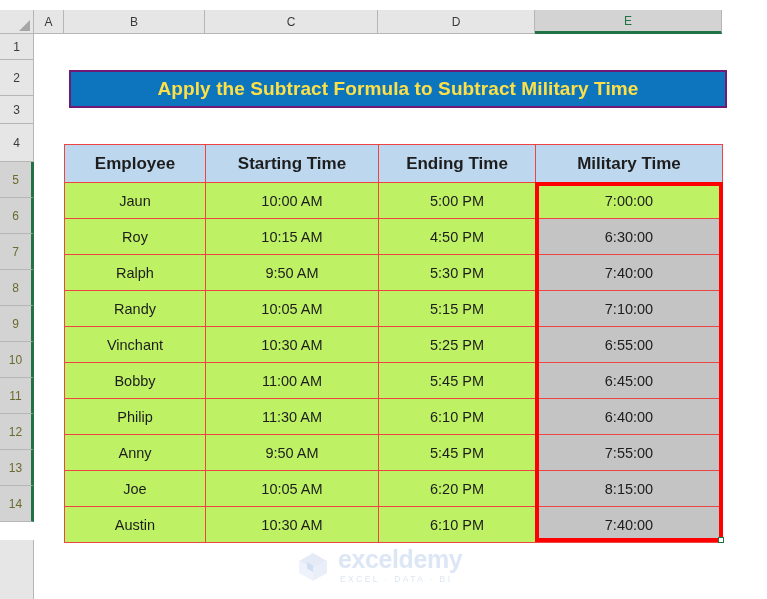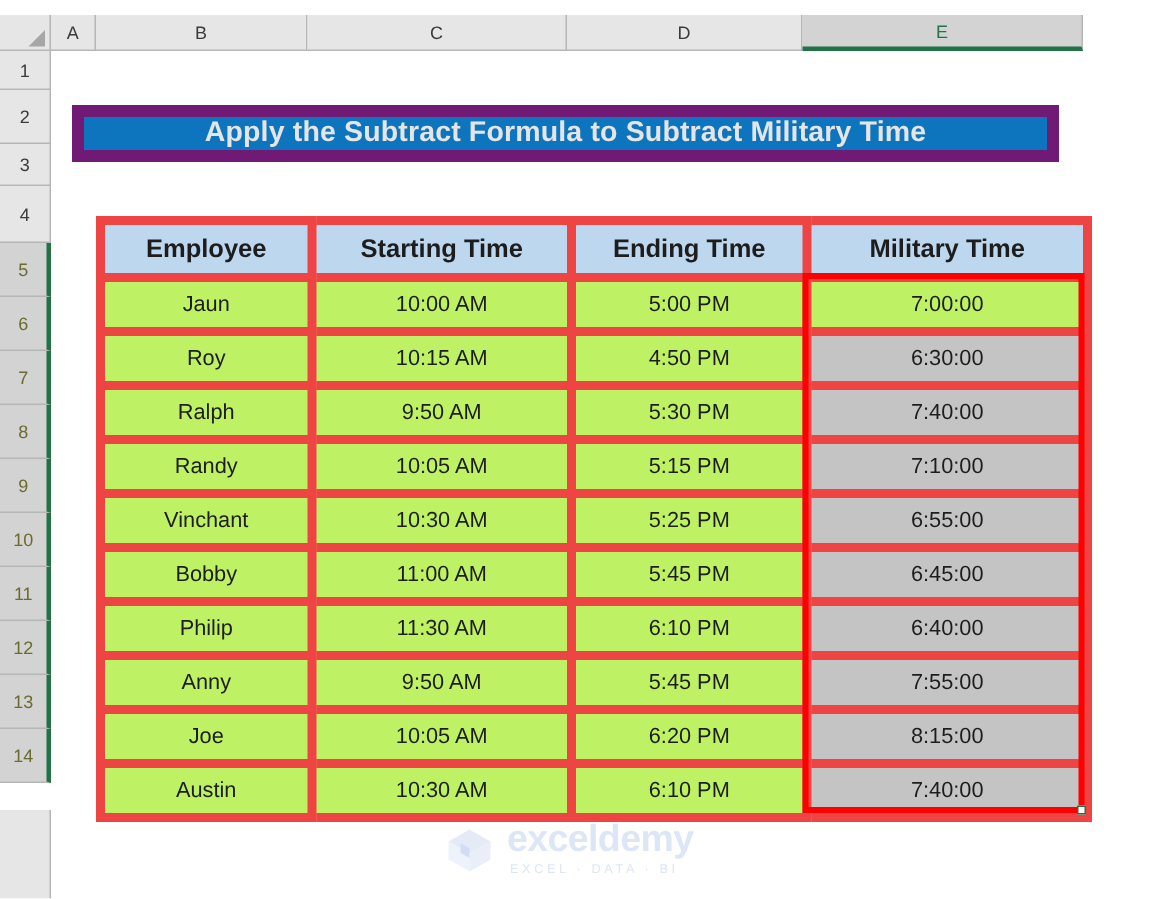--- a/index.html
+++ b/index.html
@@ -109,43 +109,43 @@
     position: absolute;
     left: 34px; top: 34px;
     width: 733px;
     height: 565px;
     background: #ffffff;
   }
 
   
   #title-banner {
     position: absolute;
-    left: 14px; top: 36px;
+    left: 35px; top: 36px;
     width: 658px; height: 38px;
     background: #0d75be;
-    border: 8px solid #701a75;
+    border: 2px solid #701a75;
     box-sizing: border-box;
     display: flex;
     align-items: center;
     justify-content: center;
-    color: #e5e5e5;
+    color: #fde047;
     font-size: 19px;
     font-weight: bold;
     letter-spacing: .1px;
   }
 
   
   #data-table {
     position: absolute;
     left: 30px; top: 110px;
     border-collapse: collapse;
     table-layout: fixed;
   }
   #data-table th, #data-table td {
-    border: 6px solid #ef4444;
+    border: 1px solid #ef4444;
     box-sizing: border-box;
     text-align: center;
     font-size: 14.5px;
     color: #1d1d1d;
     height: 36px;
     padding: 0;
   }
   #data-table thead th {
     background: #bdd7ee;
     font-weight: bold;

